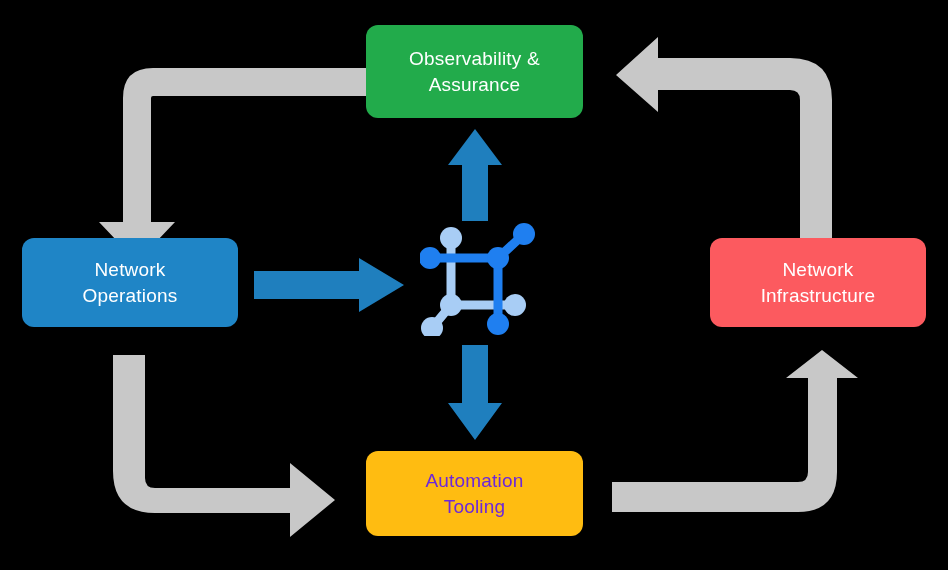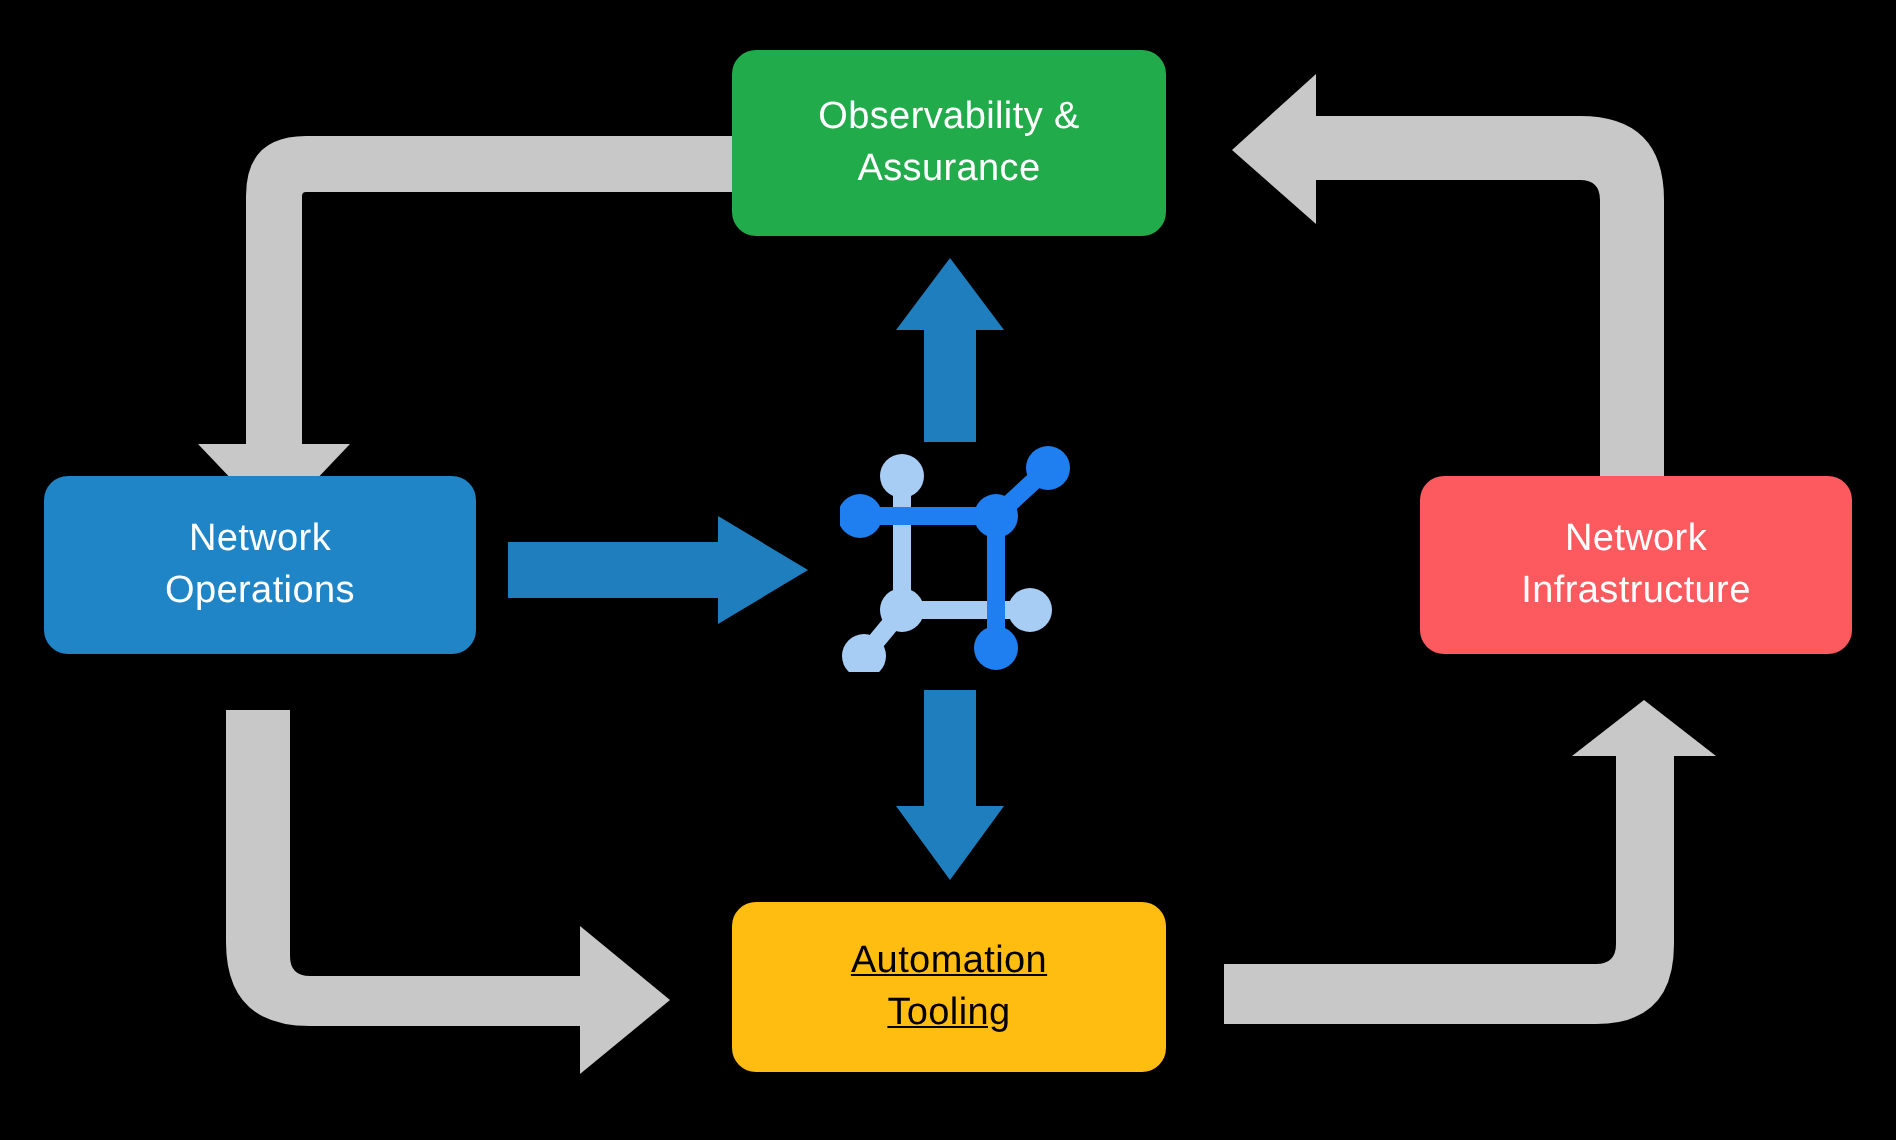--- a/index.html
+++ b/index.html
@@ -140,21 +140,21 @@
   <div class="node-box" id="box-network-operations" style="background: rgb(31, 133, 198); color: rgb(255, 255, 255);">
     <span class="node-label">Network
 Operations</span>
   </div>
 
   <div class="node-box" id="box-network-infrastructure" style="background: rgb(252, 90, 95); color: rgb(255, 255, 255);">
     <span class="node-label">Network
 Infrastructure</span>
   </div>
 
-  <div class="node-box" id="box-automation-tooling" style="background: rgb(255, 188, 17); color: #000000; text-decoration: underline;">
+  <div class="node-box" id="box-automation-tooling" style="background: rgb(255, 188, 17); color: #6d28d9;">
     <span class="node-label">Automation
 Tooling</span>
   </div>
 
   <svg class="arrow-svg" id="arrow-ops-to-hub" style="left:254px; top:258px;" width="150" height="54" viewBox="0 0 150 54">
     <path fill="#1f7fbe" d="
       M 0 13
       L 105 13
       L 105 0
       L 150 27

